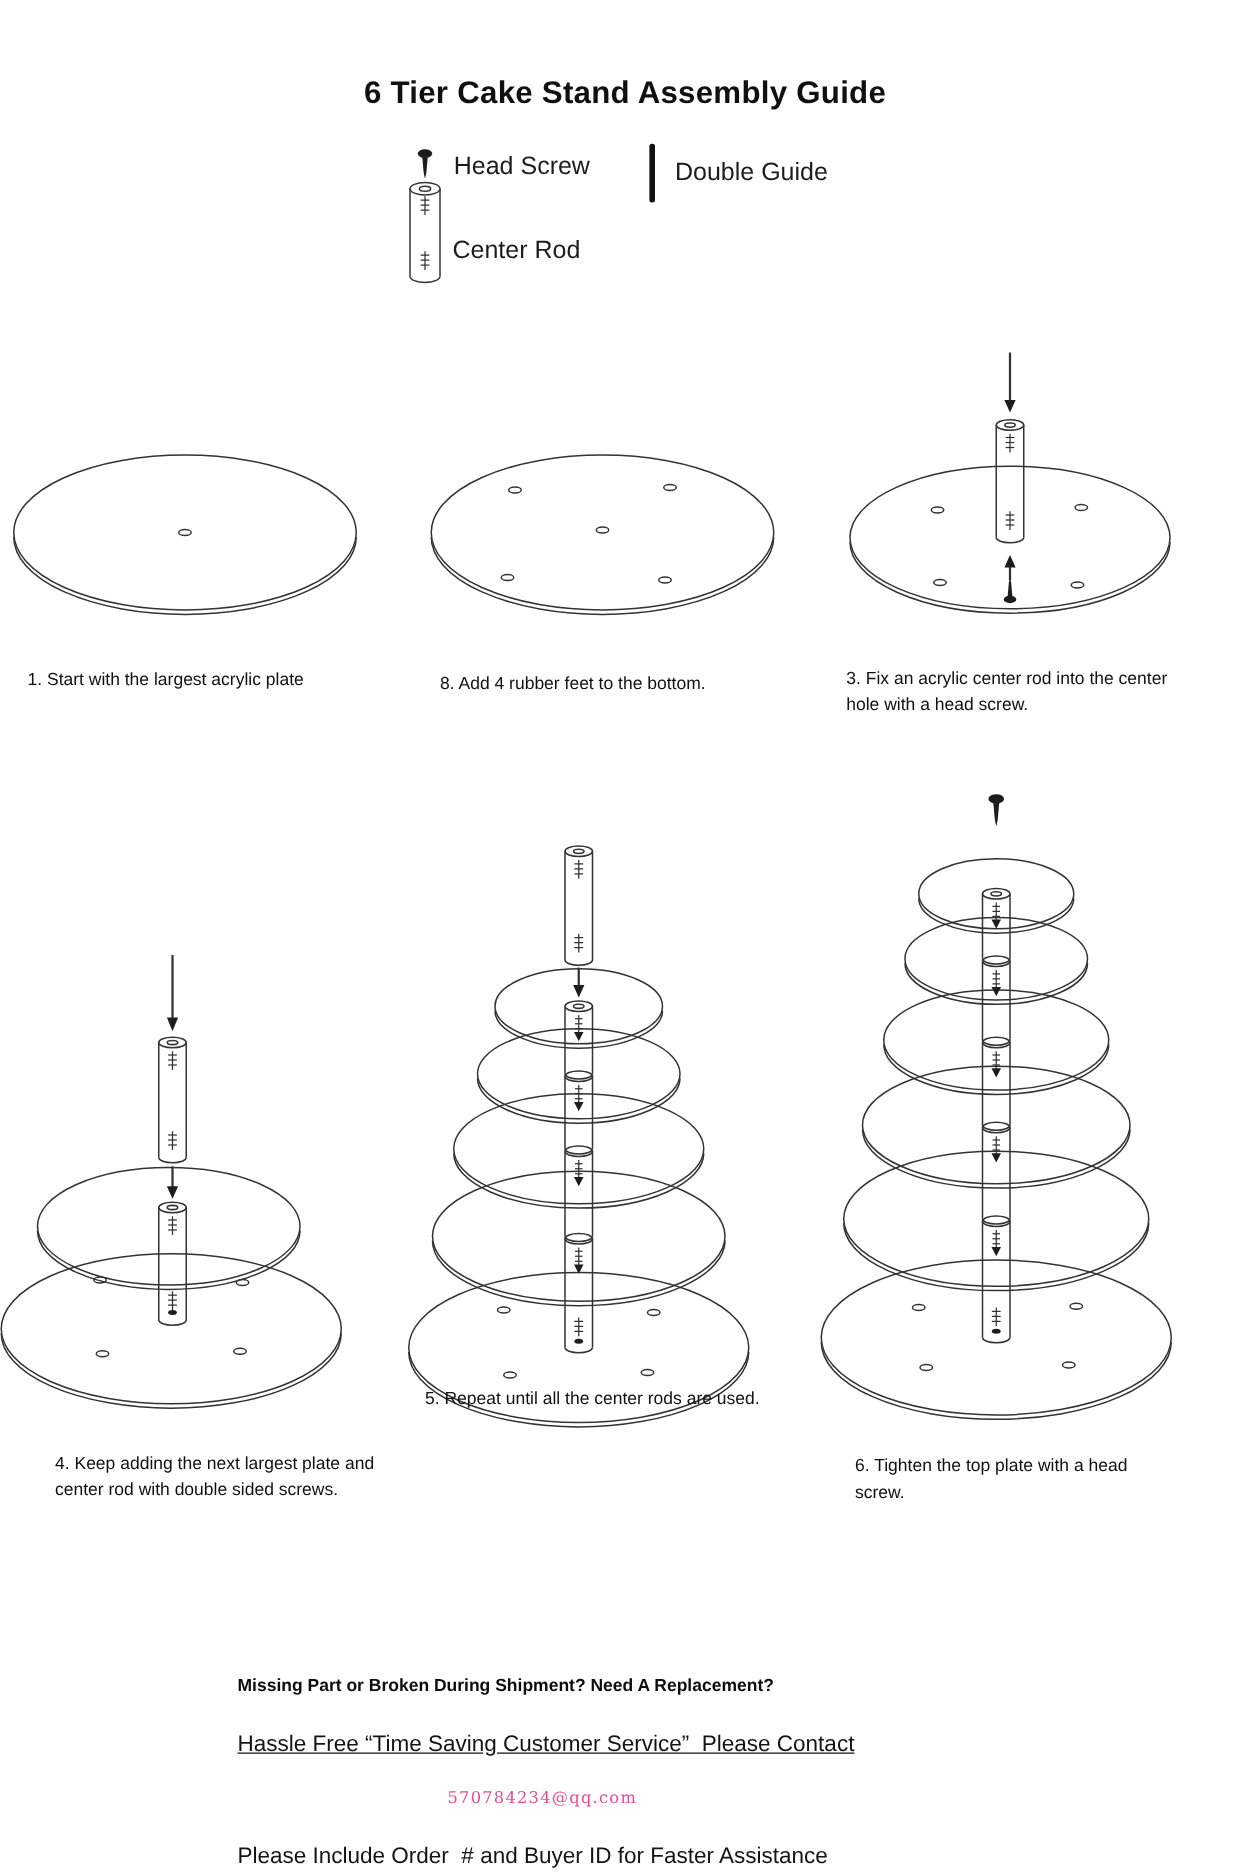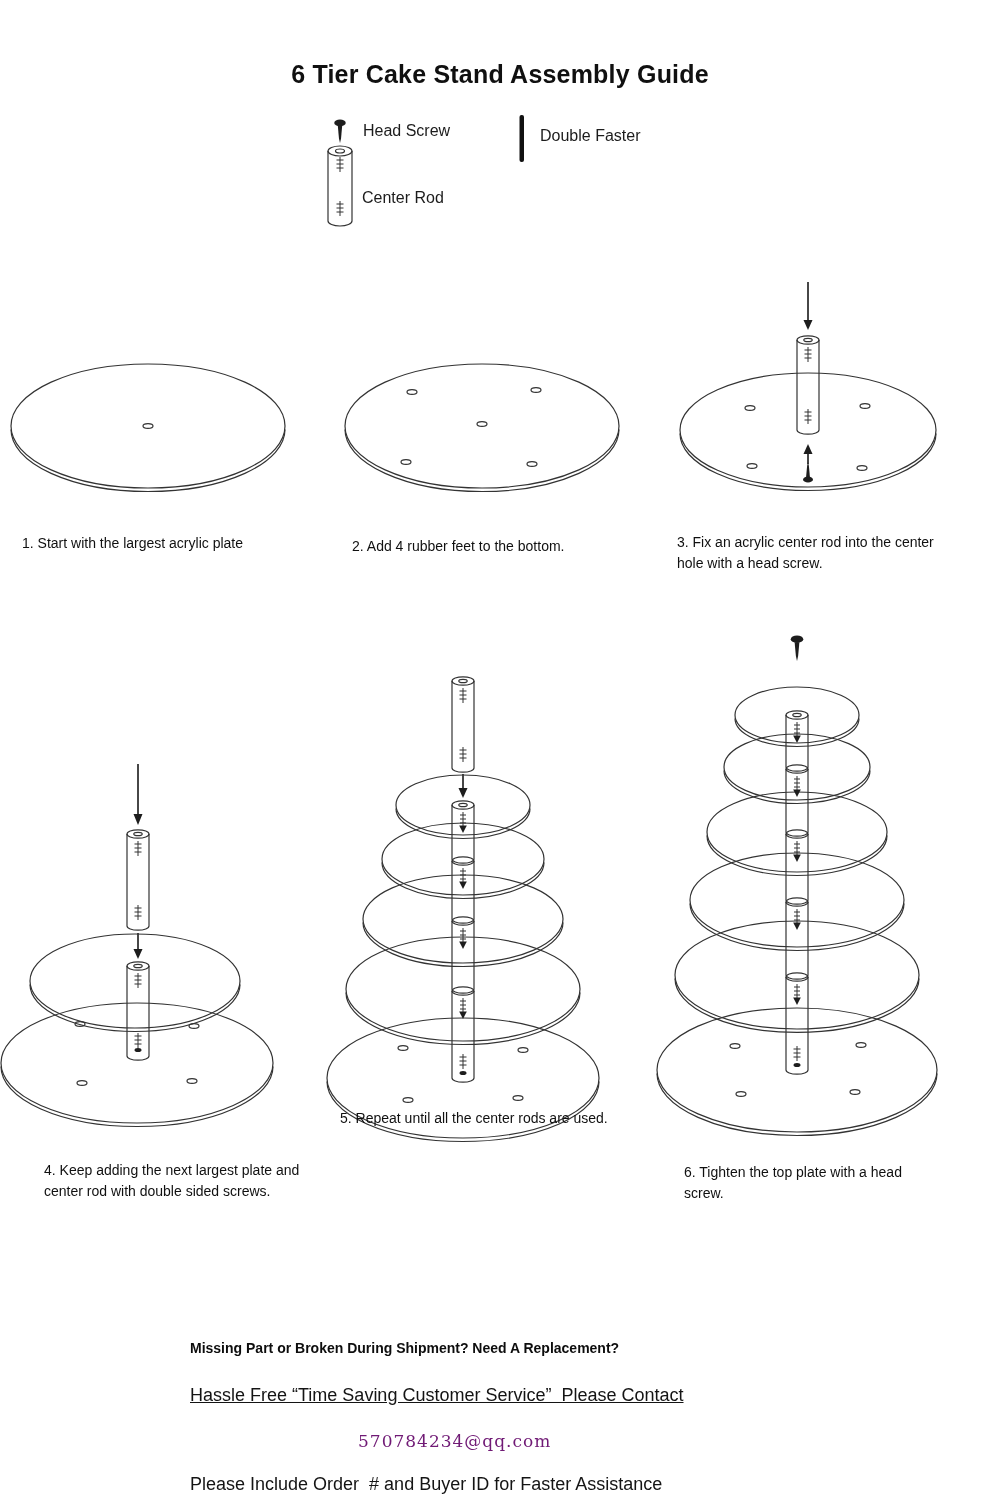--- a/index.html
+++ b/index.html
@@ -9,21 +9,21 @@
     font-family:"Liberation Sans", sans-serif; color:#141414;
   }
   .page { position:absolute; inset:0; width:1000px; height:1498px; background:#fff; }
 
   .title {
     position:absolute; top:60px; left:0; width:1000px; text-align:center;
     font-size:25px; font-weight:600; letter-spacing:.2px; color:#101010;
   }
 
   .legend { position:absolute; left:320px; top:112px; width:430px; height:120px; }
-  .legend .lbl { position:absolute; font-size:16px; color:#1c1c1c; white-space:nowrap; }
+  .legend .lbl { position:absolute; font-size:20px; color:#1c1c1c; white-space:nowrap; }
   .icon-head-screw  { position:absolute; left:12px;  top:5px; }
   .lbl-head         { left:43px;  top:10px; }
   .icon-double-screw{ position:absolute; left:197px; top:2px; }
   .lbl-double       { left:220px; top:15px; }
   .icon-center-rod  { position:absolute; left:5px;   top:30px; }
   .lbl-rod          { left:42px;  top:77px; }
 
   .illus { position:absolute; }
   .illus-1 { left:5px;   top:360px; }
   .illus-2 { left:342px; top:360px; }
@@ -35,22 +35,22 @@
   .caption { position:absolute; font-size:14px; line-height:1.5; color:#101010; }
   .cap-1 { left:22px;  top:533px;  width:235px; }
   .cap-2 { left:352px; top:536px;  width:262px; }
   .cap-3 { left:677px; top:532px;  width:258px; }
   .cap-4 { left:4px;   top:1160px; width:274px;margin-left:40px; }
   .cap-5 { left:340px; top:1108px; width:272px; }
   .cap-6 { left:684px; top:1162px; width:260px; }
 
   .footer-heading { position:absolute; left:190px; top:1340px; font-size:14px; font-weight:700; color:#0d0d0d; }
   .footer-line1   { position:absolute; left:190px; top:1385px; font-size:18px;text-decoration:underline; }
-  .footer-email   { position:absolute; left:358px; top:1431px; font-size:17px; letter-spacing:1px;
-                    font-family:"DejaVu Serif", serif; color:#701a75; }
+  .footer-email   { position:absolute; left:358px; top:1431px; font-size:13px; letter-spacing:1px;
+                    font-family:"DejaVu Serif", serif; color:#ec4899; }
   .footer-line2   { position:absolute; left:190px; top:1474px; font-size:18px; }
 </style>
 </head>
 <body>
 
 <div class="page">
 
   <svg width="0" height="0" style="position:absolute" aria-hidden="true">
     <defs>
       <g id="threads">
@@ -83,21 +83,21 @@
     <svg class="icon-head-screw" width="16" height="28">
       <g stroke="#333" stroke-width="1.1" fill="none">
         <use href="#head-screw-down" transform="translate(8,3) scale(1.15)"></use>
       </g>
     </svg>
     <span class="lbl lbl-head">Head Screw</span>
 
     <svg class="icon-double-screw" width="10" height="50">
       <rect x="2.5" y="1" width="4.5" height="47" rx="2" fill="#111"></rect>
     </svg>
-    <span class="lbl lbl-double">Double Faster</span>
+    <span class="lbl lbl-double">Double Guide</span>
 
     <svg class="icon-center-rod" width="30" height="88">
       <g stroke="#333" stroke-width="1.2" fill="none">
         <ellipse cx="15" cy="9" rx="12" ry="5"></ellipse>
         <ellipse cx="15" cy="9" rx="4.5" ry="2"></ellipse>
         <line x1="3" y1="9" x2="3" y2="79"></line>
         <line x1="27" y1="9" x2="27" y2="79"></line>
         <path d="M3,79 a12,5 0 0 0 24,0"></path>
         <g stroke-width="1">
             <use href="#threads" x="15" y="14"></use>
@@ -328,21 +328,21 @@
       <g>
         <ellipse cx="95" cy="416" rx="5" ry="2.4"></ellipse>
         <ellipse cx="221" cy="415" rx="5" ry="2.4"></ellipse>
         <ellipse cx="101" cy="464" rx="5" ry="2.4"></ellipse>
         <ellipse cx="215" cy="462" rx="5" ry="2.4"></ellipse>
       </g>
     </g>
   </svg>
 
   <p class="caption cap-1">1. Start with the largest acrylic plate</p>
-  <p class="caption cap-2">2. Add 4 rubber feet to the bottom.</p>
+  <p class="caption cap-2">8. Add 4 rubber feet to the bottom.</p>
   <p class="caption cap-3">3. Fix an acrylic center rod into the center hole with a head screw.</p>
   <p class="caption cap-4">4. Keep adding the next largest plate and center rod with double sided screws.</p>
   <p class="caption cap-5">5. Repeat until all the center rods are used.</p>
   <p class="caption cap-6">6. Tighten the top plate with a head screw.</p>
 
   <h2 class="footer-heading">Missing Part or Broken During Shipment? Need A Replacement?</h2>
   <p class="footer-line1">Hassle Free “Time Saving Customer Service” &nbsp;Please Contact</p>
   <p class="footer-email">570784234@qq.com</p>
   <p class="footer-line2">Please Include Order &nbsp;# and Buyer ID for Faster Assistance</p>
 

